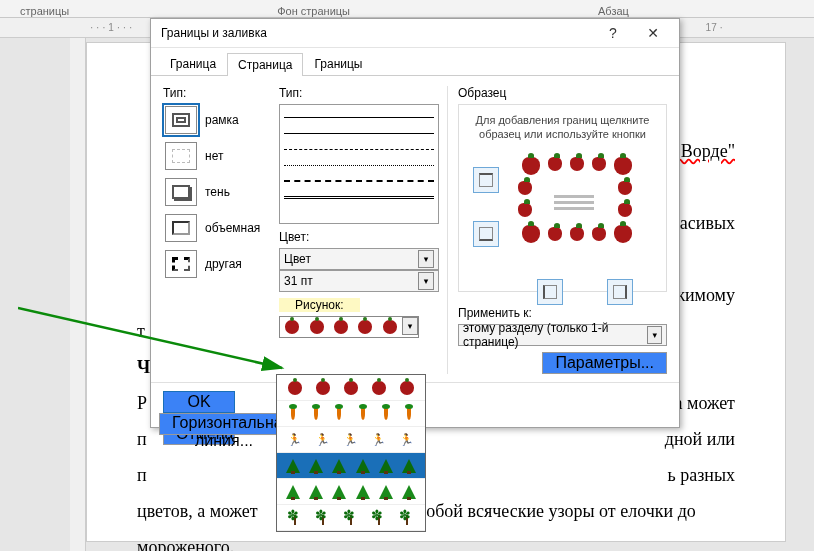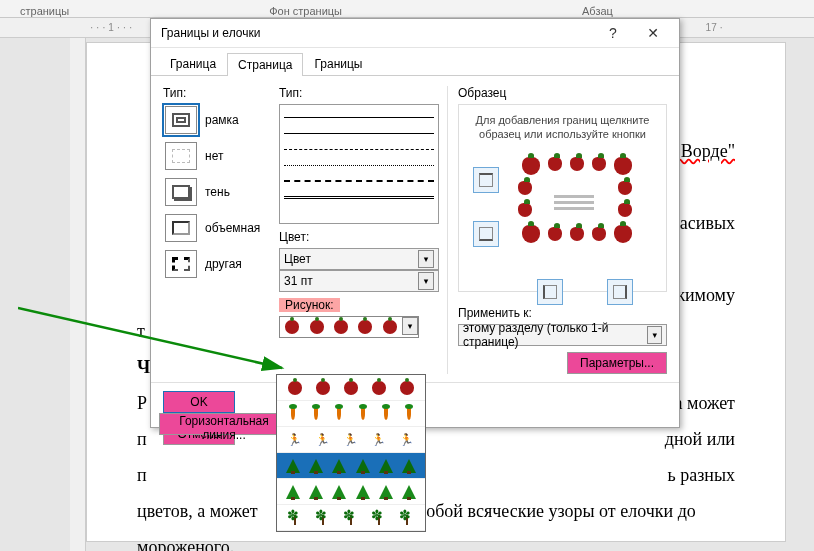--- a/index.html
+++ b/index.html
@@ -10,20 +10,21 @@
     background: #e6e6e6;
     position: relative;
     overflow: hidden;
   }
   
   .ribbon {
     position: absolute; top: 0; left: 0; right: 0; height: 18px;
     background: #f3f3f3; border-bottom: 1px solid #c8c8c8;
     color: #666; font-size: 11px; display: flex; align-items: flex-end;
     padding-left: 20px;
+    gap: 8px;
   }
   .ribbon span { margin-right: 60px; }
   
   .page {
     position: absolute; top: 42px; left: 86px;
     width: 700px; height: 500px;
     background: #fff; border: 1px solid #ccc;
     padding: 90px 50px 30px 50px;
     font-family: "Times New Roman", serif;
     font-size: 18px; line-height: 2.0;
@@ -94,21 +95,21 @@
   .line-style div { width:100%; }
   .select, .combo {
     width:100%; height:22px; border:1px solid #999; background:#f4f4f4;
     display:flex; align-items:center; padding:0 4px; font-size:12px;
     justify-content:space-between;
   }
   .combo .arrow, .dd-arrow {
     width:16px; height:18px; border:1px solid #888; background:#eee;
     display:flex; align-items:center; justify-content:center; font-size:9px;
   }
-  .highlight { background: #fca5a5; padding:0 6px; }
+  .highlight { background: #fef9c3; padding:0 16px; }
   .picture-row {
     width:140px; height:22px; border:1px solid #888; display:flex;
   }
   .picture-row .shapes { flex:1; display:flex; align-items:center; justify-content:space-around; background:#fff;}
   .berry {
     width:14px; height:14px; background:#a81818; border-radius:55% 55% 60% 60%;
     position:relative;
   }
   .berry::before { content:""; position:absolute; top:-3px; left:5px; width:4px; height:4px; background:#2a7a1a; border-radius:50%;}
   .preview-area {
@@ -133,22 +134,22 @@
   .pb-inner { width:40px; height:18px;}
   .pb-inner div { height:3px; background:#bbb; margin:3px 0;}
   .strawb {
     width:18px; height:18px; background:#a81818; border-radius:55% 60% 70% 70%;
     position:absolute;
   }
   .strawb::before{content:"";position:absolute;top:-4px;left:6px;width:6px;height:5px;background:#2a7a1a;border-radius:50% 50% 0 0;}
   .strawb.s{width:14px;height:14px;}
   .apply-row { margin-top:14px; }
   .params-btn, .footer-btn {
-    height:22px; border:1px solid #999; background:#ec4899; padding:0 12px;
-    font-size:12px; cursor:pointer;
+    height:22px; border:1px solid #999; background:#3b82f6; padding:0 12px;
+    font-size:16px; cursor:pointer;
   }
   .params-btn { float:right; margin-top:6px;}
   .footer {
     display:flex; justify-content:flex-end; gap:10px;
     padding:8px 12px; border-top:1px solid #e0e0e0;flex-direction:column;
   }
   .footer-btn { width:72px;}
   .hline-btn {
     position:absolute; left:8px; top:388px; width:130px;
   }
@@ -212,21 +213,21 @@
       <span>п</span>
       <span>ь разных</span>
     </div>
   <div><span>цветов, а может</span><span style="display:inline-block;width:140px"></span><span>ть собой всяческие узоры от елочки до</span></div>
   <div>мороженого.</div>
 
 </div>
 
 <div class="dialog">
   <div class="titlebar">
-    <div class="title">Границы и елочки</div>
+    <div class="title">Границы и заливка</div>
     <div class="ctl">?</div>
     <div class="ctl">✕</div>
   </div>
   <div class="tabs">
     <div class="tab">Граница</div>
     <div class="tab active">Страница</div>
     <div class="tab">Границы</div>
   </div>
   <div class="content">
 

